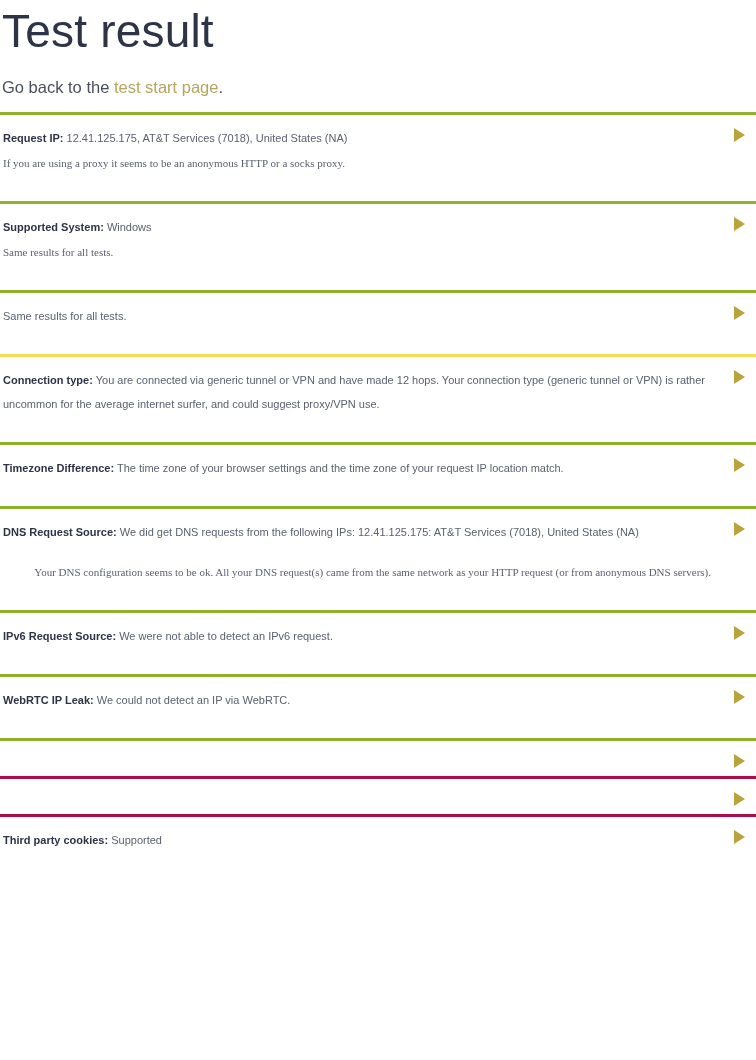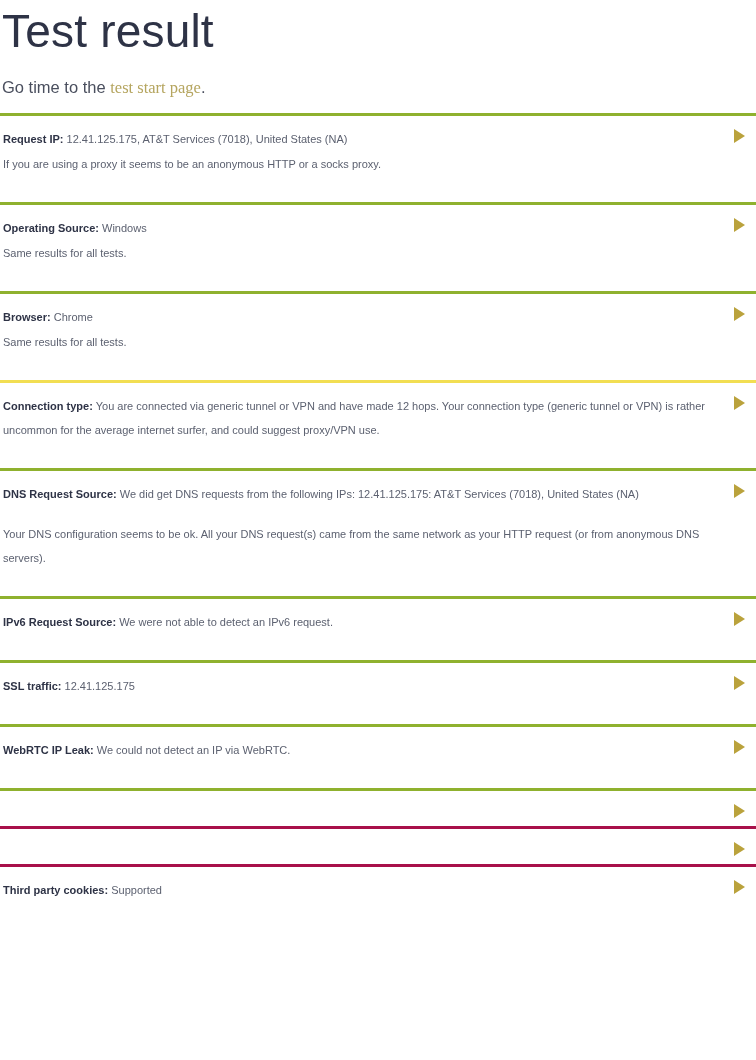--- a/index.html
+++ b/index.html
@@ -37,21 +37,20 @@
     font-size: 16.5px;
     line-height: 22px;
     color: #4a4f5e;
     padding: 18px 0 14px 2px;
     margin: 0;
   }
   .link {
     color: #b5a55f;
     text-decoration: none;
     cursor: pointer;
-    font-family: Liberation Serif, serif;
   }
 
   
   .results { margin: 0; padding: 0; }
 
   .result-row {
     position: relative;
     box-sizing: border-box;
     border-top: 3px solid #8fb12e;
     padding: 10px 44px 14px 2px;
@@ -60,22 +59,22 @@
   }
   .result-row.status-warn   { border-top-color: #f2de52; }
   .result-row.status-danger { border-top-color: #a8104a; }
 
   .result-row p {
     margin: 1px;
     font-size: 11px;
     line-height: 24px;
     color: #5c6170;
   }
-  .result-row p + p { margin-top: 0px; }
-  .result-row p.spaced { margin-top: 16px; }
+  .result-row p + p { margin-top: 0px; font-family: Liberation Serif, serif; }
+  .result-row p.spaced { margin-top: 16px; text-align: right; }
 
   .result-label {
     font-weight: bold;
     color: #2e3346;
   }
   .result-value { color: #5c6170; }
 
   
   .expand-arrow {
     position: absolute;
@@ -89,53 +88,52 @@
     cursor: pointer;
   }
 </style>
 </head>
 <body>
 
 <div class="page">
 
   <h1 class="page-title">Test result</h1>
 
-  <p class="goback"><span>Go time to the </span><a class="link" href="#">test start page</a><span>.</span></p>
+  <p class="goback"><span>Go back to the </span><a class="link" href="#">test start page</a><span>.</span></p>
 
   <div class="results" id="results-list">
       <div class="result-row">
         <p><span class="result-label">Request IP:</span><span class="result-value"> 12.41.125.175, AT&amp;T Services (7018), United States (NA)</span></p>
         <p>If you are using a proxy it seems to be an anonymous HTTP or a socks proxy.</p>
         <span class="expand-arrow"></span>
       </div>
       <div class="result-row">
-        <p><span class="result-label">Operating Source:</span><span class="result-value"> Windows</span></p>
+        <p><span class="result-label">Supported System:</span><span class="result-value"> Windows</span></p>
         <p>Same results for all tests.</p>
         <span class="expand-arrow"></span>
       </div>
       <div class="result-row">
-        <p><span class="result-label">Browser:</span><span class="result-value"> Chrome</span></p>
         <p>Same results for all tests.</p>
         <span class="expand-arrow"></span>
       </div>
       <div class="result-row status-warn">
         <p><span class="result-label">Connection type:</span><span class="result-value"> You are connected via generic tunnel or VPN and have made 12 hops. Your connection type (generic tunnel or VPN) is rather uncommon for the average internet surfer, and could suggest proxy/VPN use.</span></p>
+        <span class="expand-arrow"></span>
+      </div>
+      <div class="result-row">
+        <p><span class="result-label">Timezone Difference:</span><span class="result-value"> The time zone of your browser settings and the time zone of your request IP location match.</span></p>
         <span class="expand-arrow"></span>
       </div>
       <div class="result-row">
         <p><span class="result-label">DNS Request Source:</span><span class="result-value"> We did get DNS requests from the following IPs: 12.41.125.175: AT&amp;T Services (7018), United States (NA)</span></p>
         <p class="spaced">Your DNS configuration seems to be ok. All your DNS request(s) came from the same network as your HTTP request (or from anonymous DNS servers).</p>
         <span class="expand-arrow"></span>
       </div>
       <div class="result-row">
         <p><span class="result-label">IPv6 Request Source:</span><span class="result-value"> We were not able to detect an IPv6 request.</span></p>
-        <span class="expand-arrow"></span>
-      </div>
-      <div class="result-row">
-        <p><span class="result-label">SSL traffic:</span><span class="result-value"> 12.41.125.175</span></p>
         <span class="expand-arrow"></span>
       </div>
       <div class="result-row">
         <p><span class="result-label">WebRTC IP Leak:</span><span class="result-value"> We could not detect an IP via WebRTC.</span></p>
         <span class="expand-arrow"></span>
       </div>
       <div class="result-row">
         <span class="expand-arrow"></span>
       </div>
       <div class="result-row status-danger">

